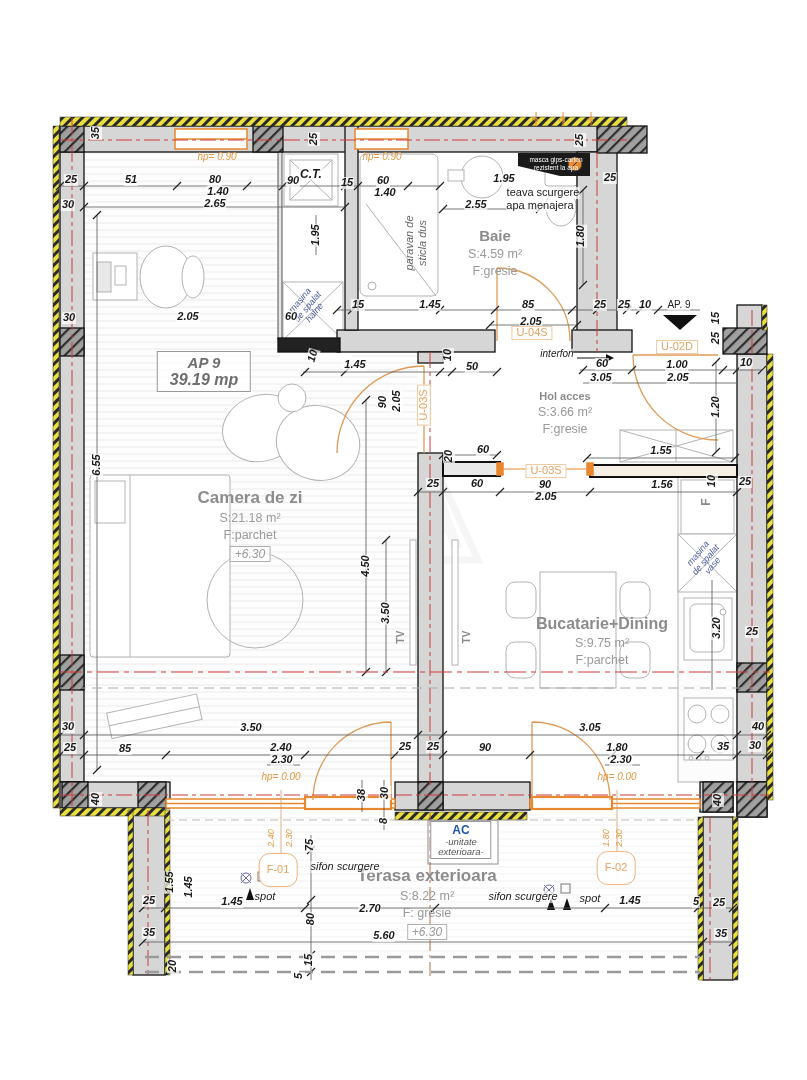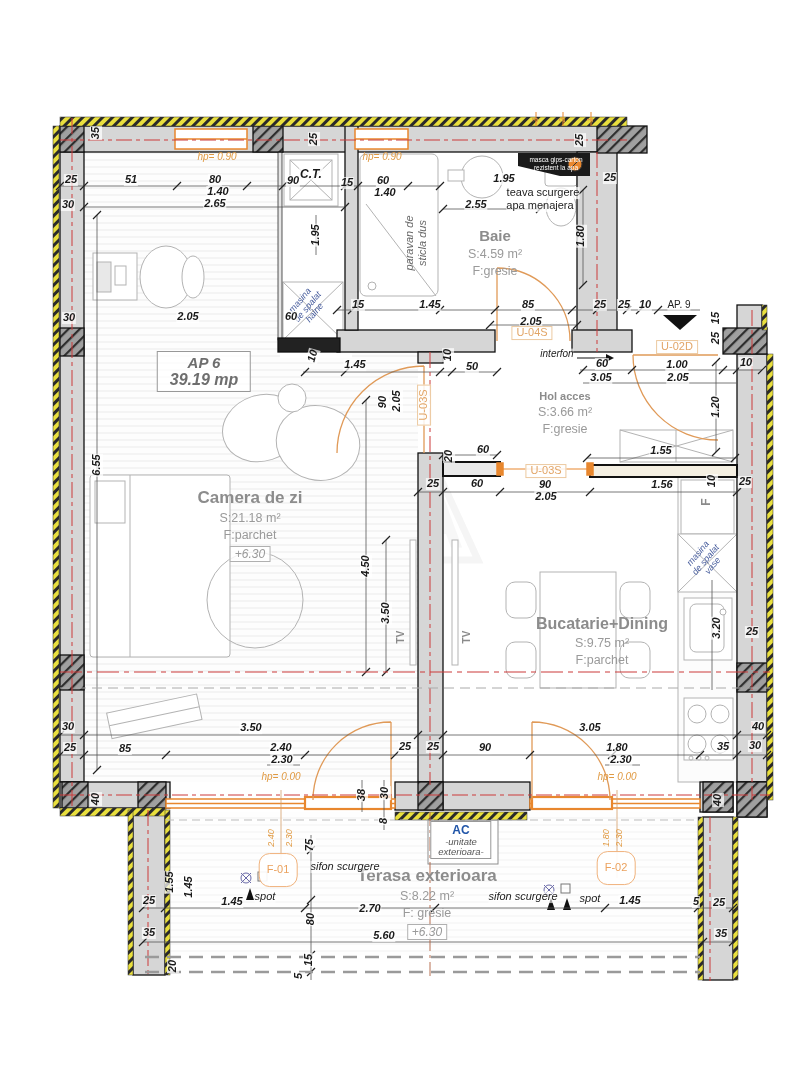--- a/index.html
+++ b/index.html
@@ -240,21 +240,21 @@
     <path d="M60 672H770" stroke="#cc3a3a" stroke-width="1.2" stroke-dasharray="22 5 5 5"></path>
     <path d="M60 688H770" stroke="#aaa" stroke-width="1" stroke-dasharray="10 6"></path>
     <path d="M166 820H700" stroke="#bbb" stroke-width="1" stroke-dasharray="8 5"></path>
     <path d="M430 812V980" stroke="#b06040" stroke-width="0.9" stroke-dasharray="14 4 3 4"></path>
     <path d="M281 790V878 M617 790V878" stroke="#d4a06a" stroke-width="0.8"></path>
     <path d="M145 957H700 M145 972H700" stroke="#9a9a9a" stroke-width="2.5" stroke-dasharray="14 8"></path>
   </g>
 </svg>
 
 <div class="rblock" id="rb-ap9">
-  <div class="l1">AP 6</div>
+  <div class="l1">AP 9</div>
   <div class="l2">39.19 mp</div>
 </div>
 
 <div class="rblock" id="rb-living">
   <div class="rtitle">Camera de zi</div>
   <div class="rsub">S:21.18 m²</div>
   <div class="rsub">F:parchet</div>
   <div><span class="rlevel">+6.30</span></div>
 </div>
 

